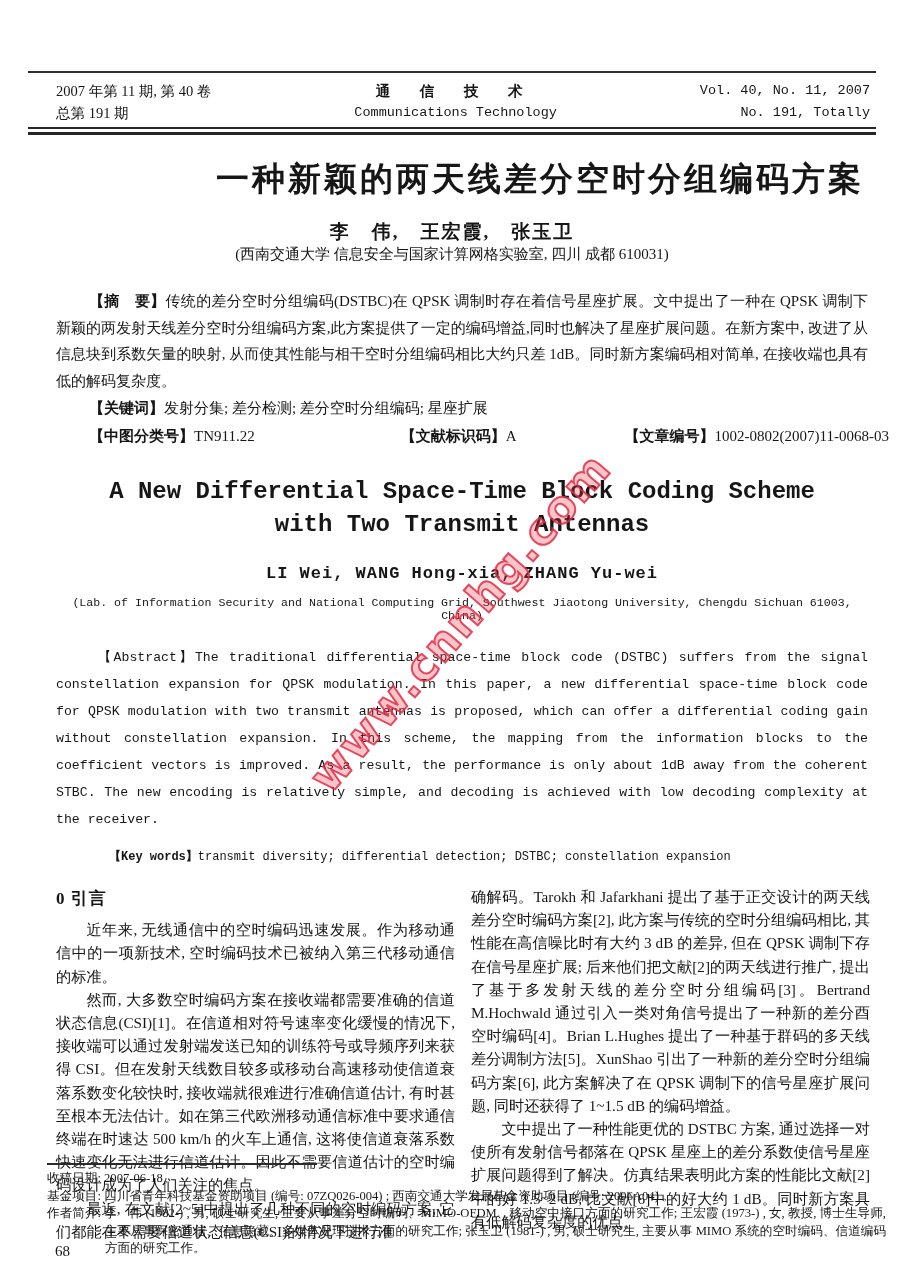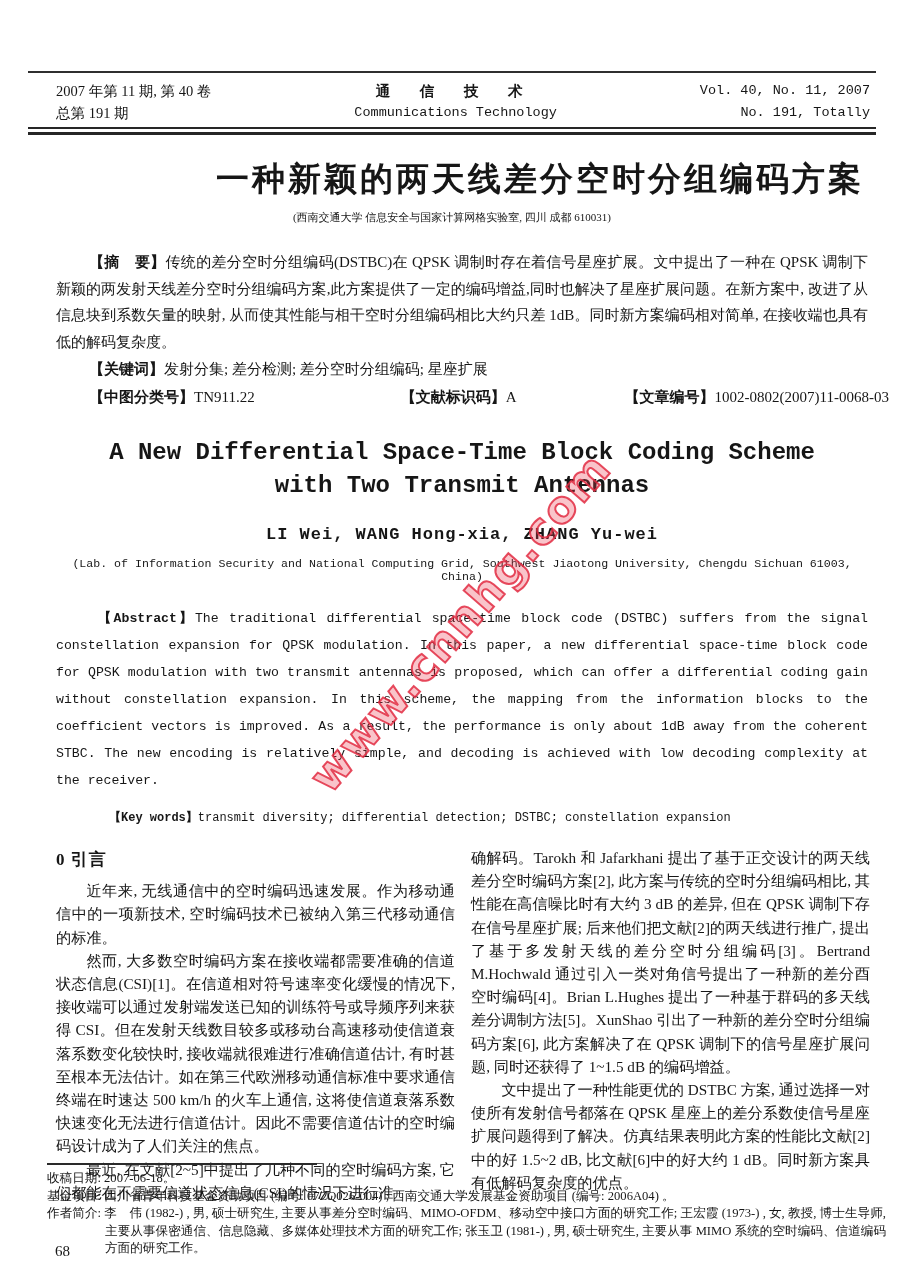--- a/index.html
+++ b/index.html
@@ -23,38 +23,38 @@
   .jh-center .cn{letter-spacing:13px;font-weight:700;}
   .jh-right{text-align:right;padding-right:4px;}
   .jh-en{font-family:"Liberation Mono","DejaVu Sans Mono",monospace;font-size:13.5px;}
   .double-rule{margin:3px 28px 0 28px;height:3px;border-top:2px solid #262626;border-bottom:3px solid #262626;}
   
   .title-zh{
     margin:24px 40px 0 40px;text-align:right;
     font-size:33px;font-weight:900;letter-spacing:3px;line-height:40px;
   }
   .authors-zh{margin-top:20px;text-align:center;font-size:19px;font-weight:700;letter-spacing:2px;}
-  .affil-zh{margin-top:11px;text-align:center;font-size:11px;}
+  .affil-zh{text-align:center;font-size:15px;}
   
   .content{margin:0 36px 0 56px;}
   .abs-zh{margin:24px 0 0 0;font-size:15px;line-height:26.5px;text-align:justify;text-indent:2.2em;}
   .abs-zh b,.kw-line b{font-weight:700;}
   .kw-line{margin:1px 0 0 0;font-size:15px;line-height:26.5px;text-indent:2.2em;}
   .class-line{display:flex;margin:1px 0 0 0;font-size:15px;line-height:26.5px;}
   .class-line .ci{white-space:nowrap;}
   .ci-1{margin-left:2.2em;}
   .ci-2{margin-left:146px;}
   .ci-3{margin-left:108px;}
   
   .en{font-family:"Liberation Mono","DejaVu Sans Mono",monospace;}
   .title-en{margin:26px 0 0 0;text-align:center;font-size:24px;font-weight:700;line-height:33px;letter-spacing:0px;}
   .authors-en{margin-top:23px;text-align:center;font-size:17px;font-weight:700;letter-spacing:1px;}
   .affil-en{margin-top:13px;text-align:center;font-size:11.6px;}
   .abs-en{margin:22px 0 0 0;font-size:13.2px;line-height:27px;text-align:justify;text-indent:42px;}
-  .abs-en b{font-weight:700;}
+  .abs-en b{font-weight:400;}
   .kw-en{margin:11px;font-size:12px;line-height:27px;text-indent:42px;}
   
   .columns{display:flex;gap:16px;margin:14px 34px 0 56px;}
   .col{flex:1 1 0;font-size:15.2px;line-height:23.2px;text-align:justify;}
   .sec-heading{font-size:17px;font-weight:700;margin:2px 0 8px 0;letter-spacing:1px;}
   .col p{margin:0;text-indent:2em;}
   .col p.noindent{text-indent:0;}
   
   .footnote{position:absolute;left:47px;right:18px;top:1163px;font-size:12.6px;line-height:17.6px;}
   .fn-rule{width:270px;border-top:2px solid #2a2a2a;margin-bottom:5px;}
@@ -90,20 +90,21 @@
     </div>
     <div class="jh-right jh-en">
       <div>Vol. 40, No. 11, 2007</div>
       <div>No. 191, Totally</div>
     </div>
   </div>
 
   <div class="double-rule"></div>
 
   <h1 class="title-zh">一种新颖的两天线差分空时分组编码方案</h1>
+  <div class="authors-zh">李　伟,　王宏霞,　张玉卫</div>
   <div class="affil-zh">(西南交通大学 信息安全与国家计算网格实验室, 四川 成都 610031)</div>
 
   <div class="content">
     <p class="abs-zh"><b>【摘　要】</b><span>传统的差分空时分组编码(DSTBC)在 QPSK 调制时存在着信号星座扩展。文中提出了一种在 QPSK 调制下新颖的两发射天线差分空时分组编码方案,此方案提供了一定的编码增益,同时也解决了星座扩展问题。在新方案中, 改进了从信息块到系数矢量的映射, 从而使其性能与相干空时分组编码相比大约只差 1dB。同时新方案编码相对简单, 在接收端也具有低的解码复杂度。</span></p>
     <p class="kw-line"><b>【关键词】</b><span>发射分集;  差分检测;  差分空时分组编码;  星座扩展</span></p>
     <div class="class-line">
       <span class="ci ci-1"><b>【中图分类号】</b><span>TN911.22</span></span>
       <span class="ci ci-2"><b>【文献标识码】</b><span>A</span></span>
       <span class="ci ci-3"><b>【文章编号】</b><span>1002-0802(2007)11-0068-03</span></span>
     </div>

